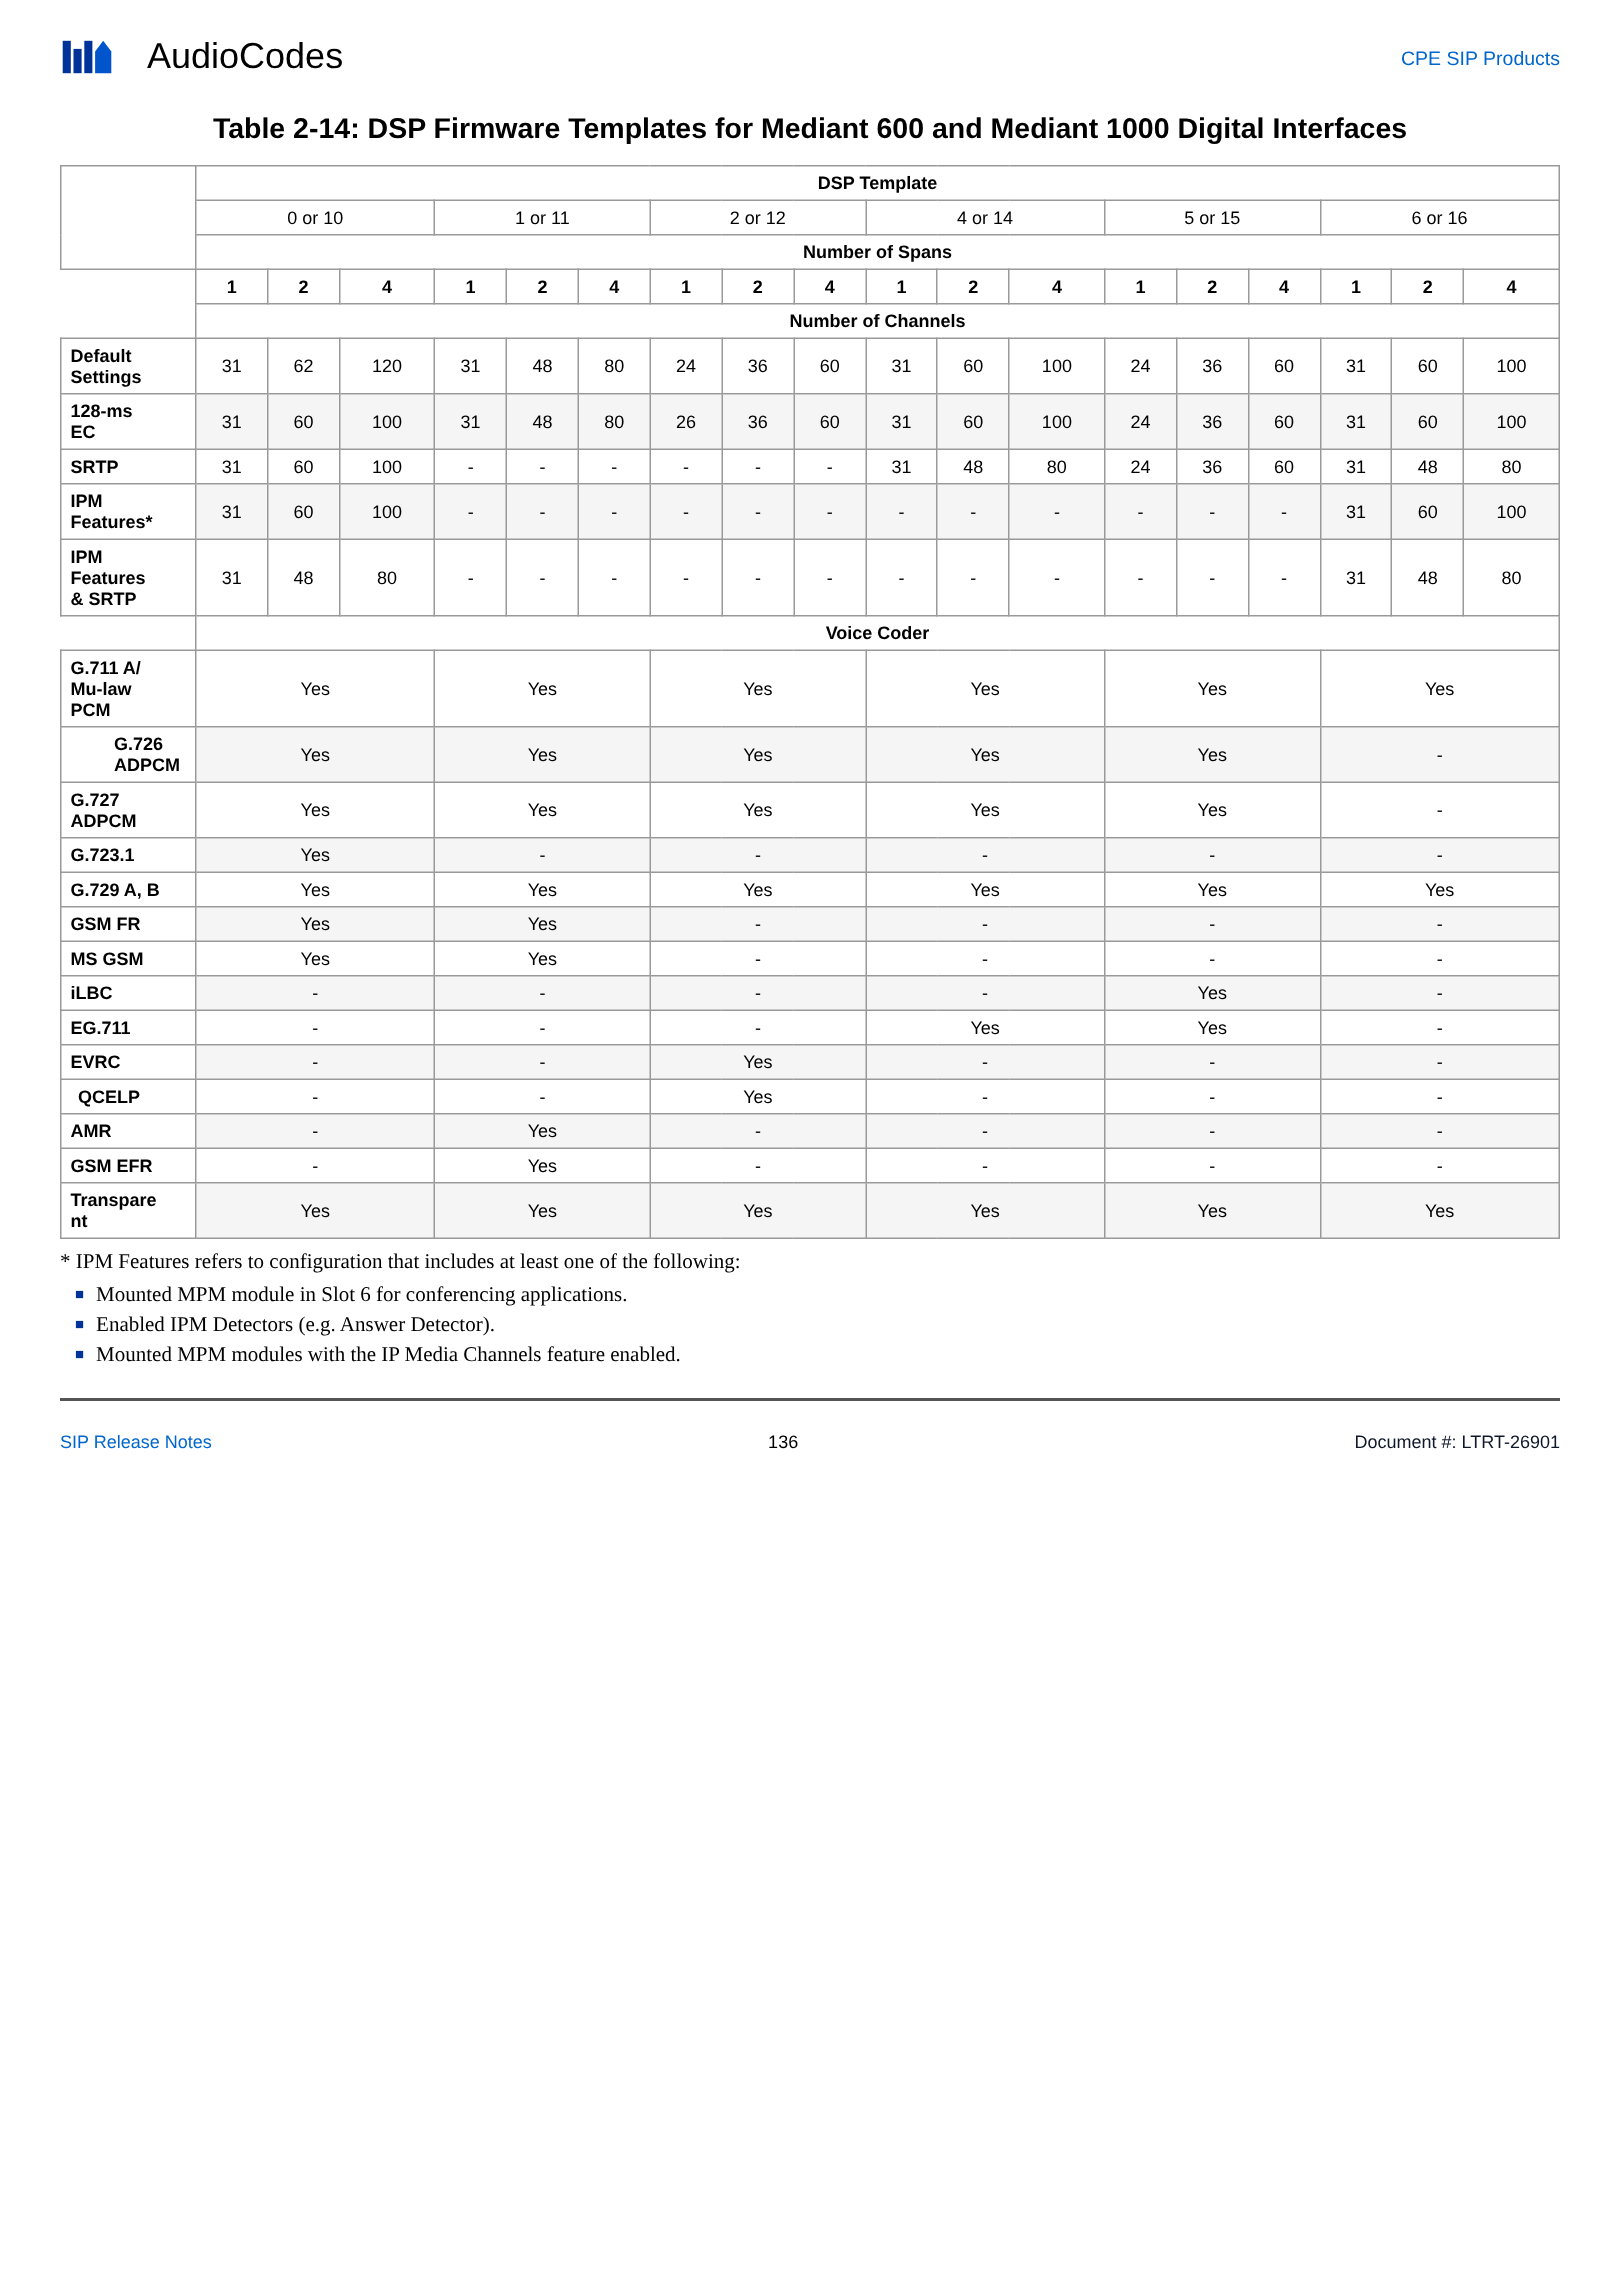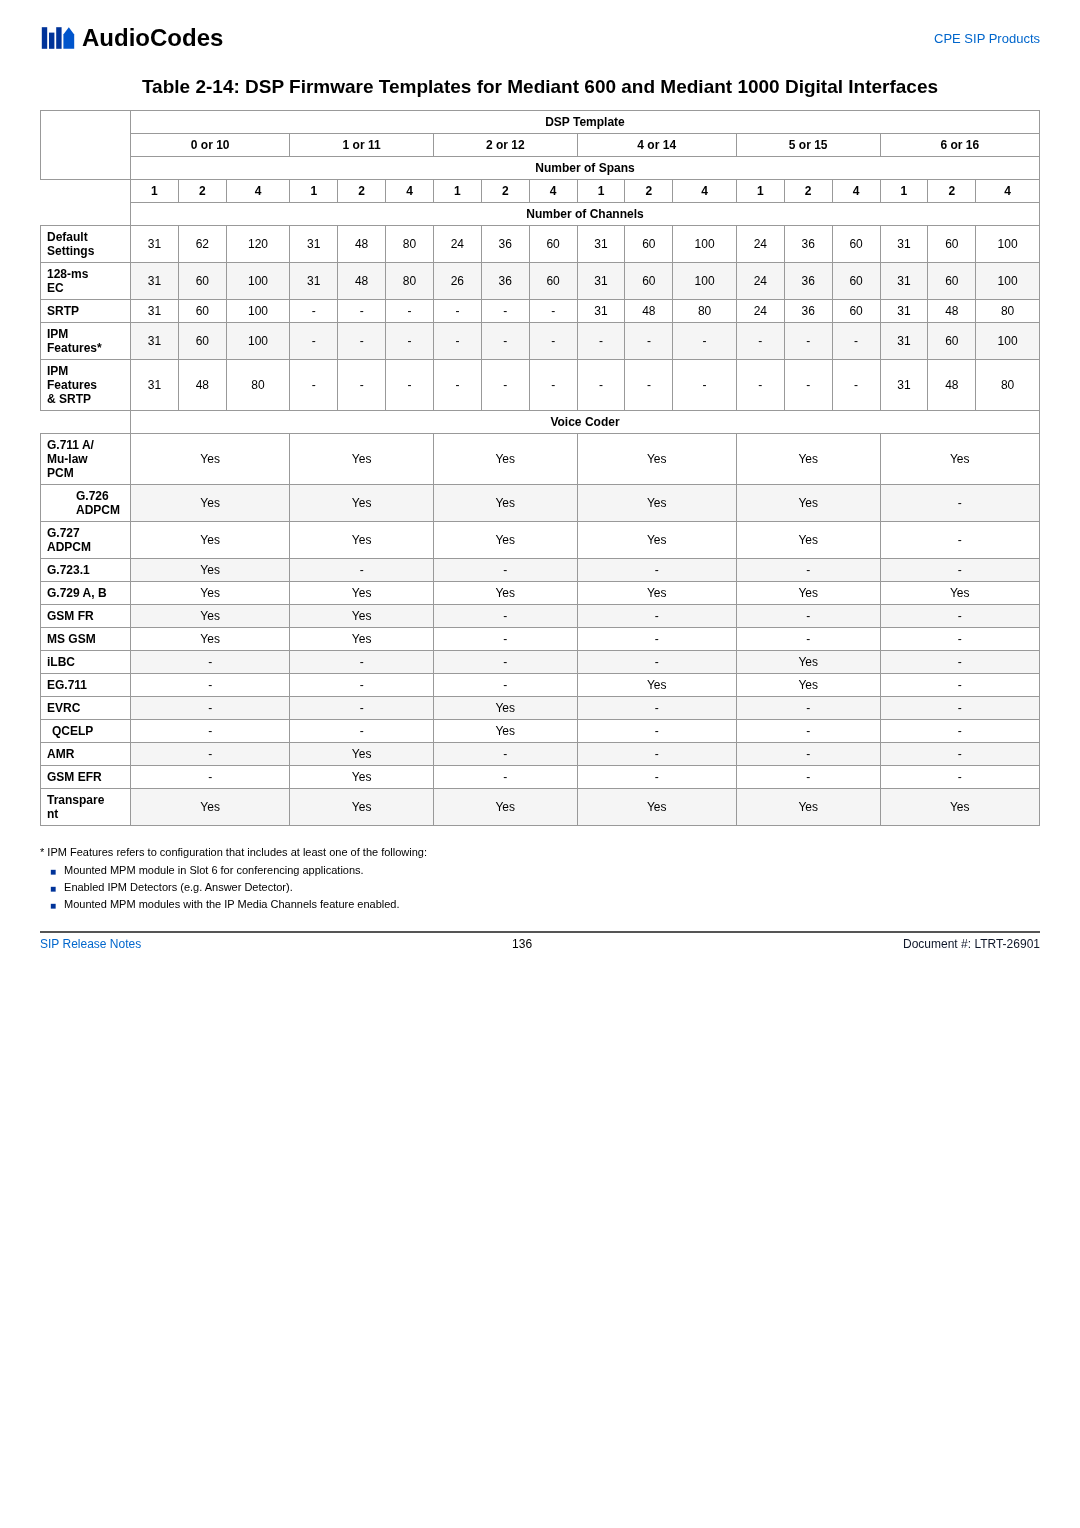--- a/index.html
+++ b/index.html
@@ -14,23 +14,23 @@
     }
     .header {
       display: flex;
       justify-content: space-between;
       align-items: center;
       margin-bottom: 20px;
     }
     .logo {
       display: flex;
       align-items: center;
-      gap: 6px;
+      gap: 22px;
       font-size: 24px;
-      font-weight: bold;
+      font-weight: normal;
       color: #000;
     }
     .logo-icon {
       width: 36px;
       height: 36px;
     }
     .header-link {
       color: #0066cc;
       font-size: 13px;
       text-decoration: none;
@@ -53,21 +53,21 @@
       vertical-align: middle;
     }
     table.main-table .row-header {
       text-align: left;
       font-weight: bold;
       padding-left: 6px;
       background: #fff;
     }
     .header-row-main th {
       background: #fff;
-      font-weight: bold;
+      font-weight: normal;
     }
     .section-header th {
       background: #fff;
       font-weight: bold;
       font-style: normal;
     }
     .number-of-spans th {
       background: #fff;
       font-weight: bold;
     }
@@ -76,22 +76,23 @@
       font-weight: bold;
     }
     .voice-coder-row th {
       background: #fff;
       font-weight: bold;
     }
     .shaded-row td {
       background: #f5f5f5;
     }
     .footer-notes {
-      margin-top: 20px;
-      font-size: 11px;
+      margin-top: 8px;
+      font-size: 14px;
+      font-family: Liberation Serif, serif;
     }
     .footer-notes p {
       margin-bottom: 6px;
     }
     .footer-notes ul {
       list-style: none;
       padding-left: 10px;
     }
     .footer-notes ul li {
       display: flex;
@@ -104,21 +105,21 @@
       color: #003399;
       font-size: 10px;
       margin-top: 2px;
       flex-shrink: 0;
     }
     .page-footer {
       display: flex;
       justify-content: space-between;
       align-items: center;
       margin-top: 20px;
-      padding-top: 4px;
+      padding-top: 20px;
       border-top: 2px solid #555;
       font-size: 12px;
     }
     .page-footer-left {
       color: #0066cc;
     }
     .page-footer-center {
       color: #000;
     }
     .page-footer-right {

